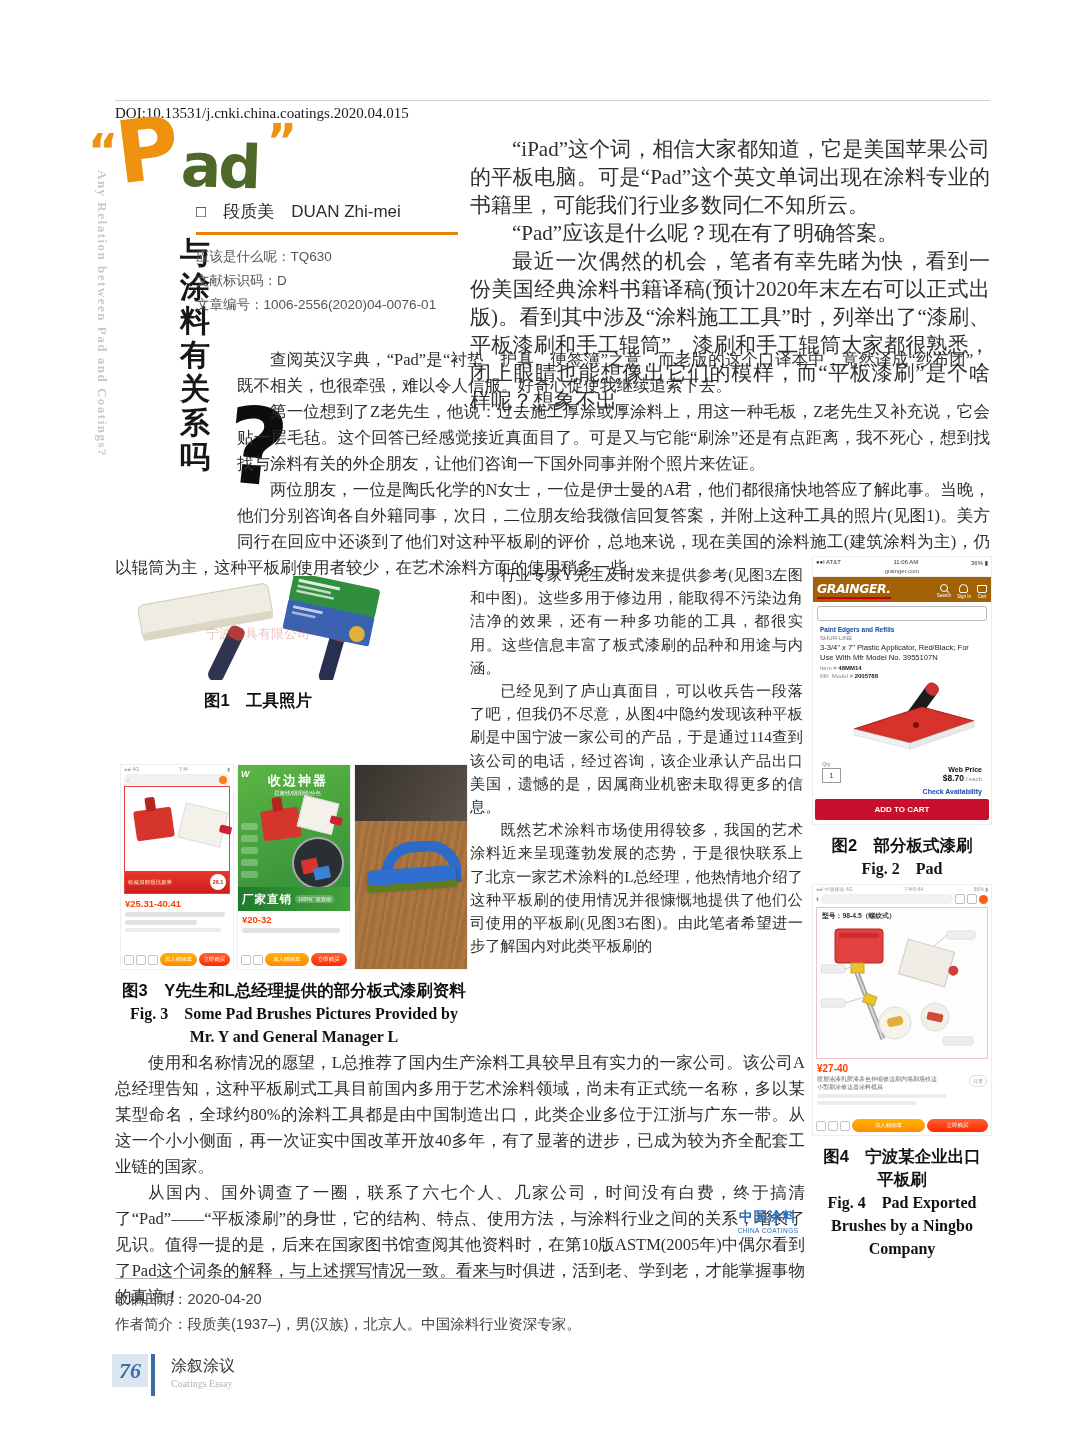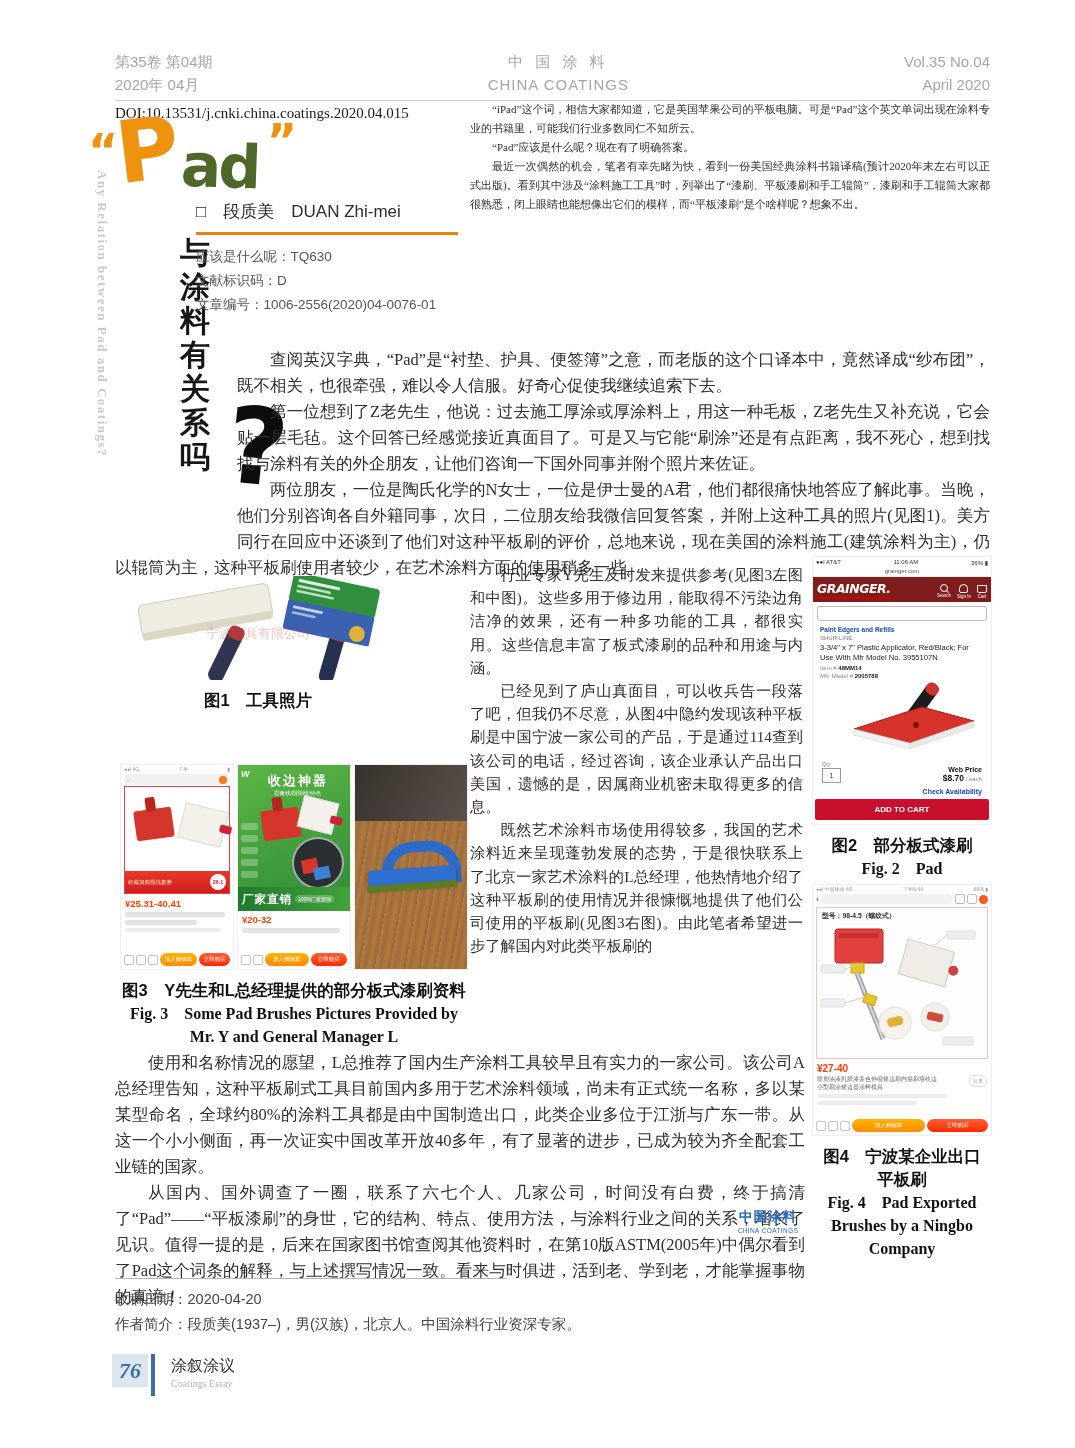--- a/index.html
+++ b/index.html
@@ -31,21 +31,21 @@
          font-family:"DejaVu Sans",sans-serif;transform:rotate(6deg);}
 
   
   .author{position:absolute;left:196px;top:200px;width:290px;font-family:"Liberation Sans",sans-serif;}
   .au-line{font-size:17px;color:#2c2c2c;}
   .au-rule{height:3px;background:#e8820c;margin:9px 0 10px;width:262px;}
   .au-meta{font-size:13.5px;color:#555;line-height:24px;}
 
   
   .btxt p{margin:0;text-indent:2em;}
-  .tr-text{position:absolute;left:470px;top:100px;width:520px;font-size:11px;line-height:19px;text-align:justify;}
+  .tr-text{position:absolute;left:470px;top:135px;width:520px;font-size:21px;line-height:28px;text-align:justify;}
   .wrap-text{position:absolute;left:115px;top:347px;width:875px;font-size:16.5px;line-height:26px;text-align:justify;}
   .float-spacer{float:left;width:122px;height:185px;}
   .mid-text{position:absolute;left:470px;top:563px;width:333px;height:494px;overflow:hidden;
             font-size:15.2px;line-height:23.2px;text-align:justify;}
   .lower-text{position:absolute;left:115px;top:1050px;width:690px;font-size:16.5px;line-height:26px;text-align:justify;}
 
   
   .cap-cn{font-family:"Liberation Sans",sans-serif;font-weight:bold;font-size:16.5px;color:#111;
           margin-top:9px;line-height:23px;text-align:center;}
   .cap-en{font-family:"Liberation Serif",serif;font-weight:bold;font-size:16px;color:#111;
@@ -53,21 +53,21 @@
 
   
   .fig1{position:absolute;left:122px;top:576px;width:272px;}
   .fig1 svg{display:block;}
 
   
   .fig2{position:absolute;left:812px;top:556px;width:180px;}
   .phone{background:#fff;border:1px solid #eee;font-family:"Liberation Sans",sans-serif;}
   .g-status{display:flex;justify-content:space-between;font-size:6px;color:#333;padding:2px 3px 1px;}
   .g-url{text-align:center;font-size:6px;color:#555;padding:1px 0 2px;border-bottom:1px solid #f0f0f0;}
-  .g-bar{background:#7f1d1d;display:flex;align-items:flex-end;padding:4px 4px 3px;gap:3px;}
+  .g-bar{background:#a16207;display:flex;align-items:flex-end;padding:4px 4px 3px;gap:3px;}
   .g-logo{color:#fff;font-weight:bold;font-style:italic;font-size:12.5px;letter-spacing:-.5px;
           border-bottom:2px solid #c00;padding-bottom:1px;font-family:"DejaVu Sans",sans-serif;}
   .g-nav{margin-left:auto;display:flex;gap:6px;}
   .g-navitem{display:flex;flex-direction:column;align-items:center;gap:1px;color:#fff;font-size:4.5px;}
   .i-search{width:6px;height:6px;border:1px solid #fff;border-radius:50%;position:relative;}
   .i-search::after{content:"";position:absolute;width:3px;height:1px;background:#fff;right:-2px;bottom:-1px;transform:rotate(45deg);}
   .i-user{width:7px;height:7px;border:1px solid #fff;border-radius:50% 50% 2px 2px;}
   .i-cart{width:8px;height:6px;border:1px solid #fff;border-radius:0 0 2px 2px;margin-top:1px;}
   .g-search{margin:4px 4px 2px;height:13px;border:1px solid #b9b9b9;border-radius:3px;}
   .g-body{padding:3px 7px 0;}
@@ -162,34 +162,20 @@
   .pf-bar{width:4px;height:42px;background:#3a6ea5;margin-left:3px;}
   .pf-col{margin-left:16px;font-family:Liberation Serif, serif;}
   .pf-cn{font-size:16px;color:#333;margin-top:2px;}
   .pf-en{font-size:10px;color:#b5b5b5;margin-top:1px;}
 </style>
 </head>
 <body>
 
 <div class="page">
 
-  <div class="hdr">
-    <div class="l">
-      <div>第35卷 第04期</div>
-      <div>2020年 04月</div>
-    </div>
-    <div class="c">
-      <div>中 国 涂 料</div>
-      <div class="en">CHINA COATINGS</div>
-    </div>
-    <div class="r">
-      <div>Vol.35 No.04</div>
-      <div>April 2020</div>
-    </div>
-  </div>
   <div class="hdr-rule"></div>
   <div class="doi">DOI:10.13531/j.cnki.china.coatings.2020.04.015</div>
 
   <div class="pad-logo">
     <span class="pl-q1">“</span>
     <span class="pl-p">P</span>
     <span class="pl-ad">ad</span>
     <span class="pl-q2">”</span>
   </div>
   <div class="side-en">Any Relation between Pad and Coatings?</div>

